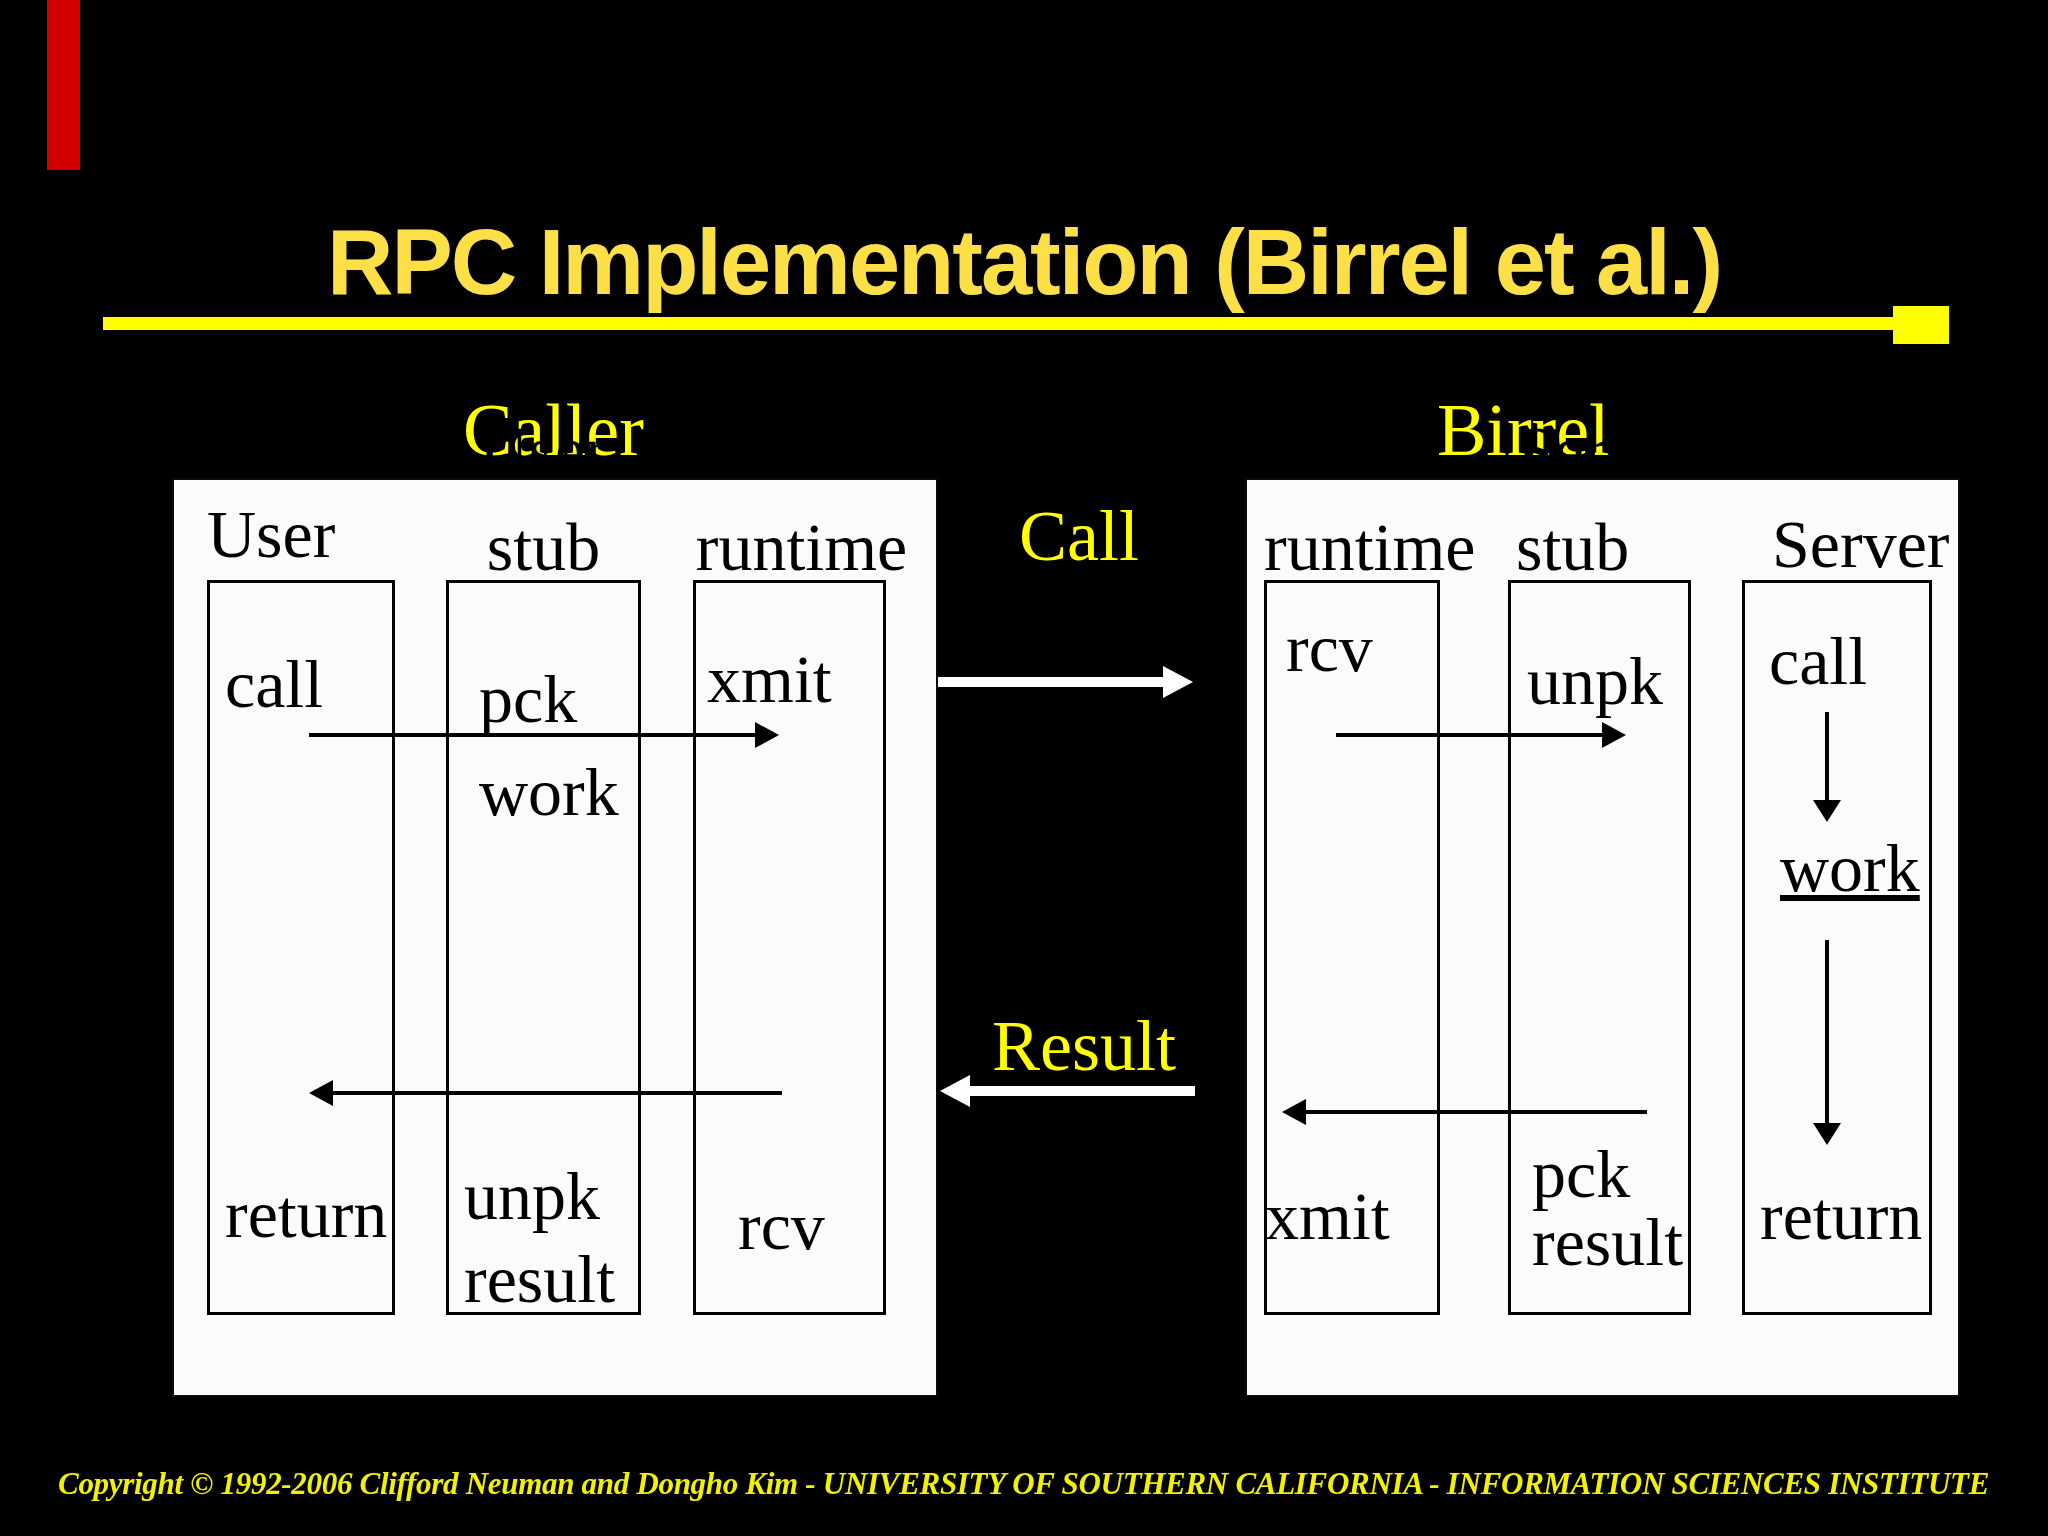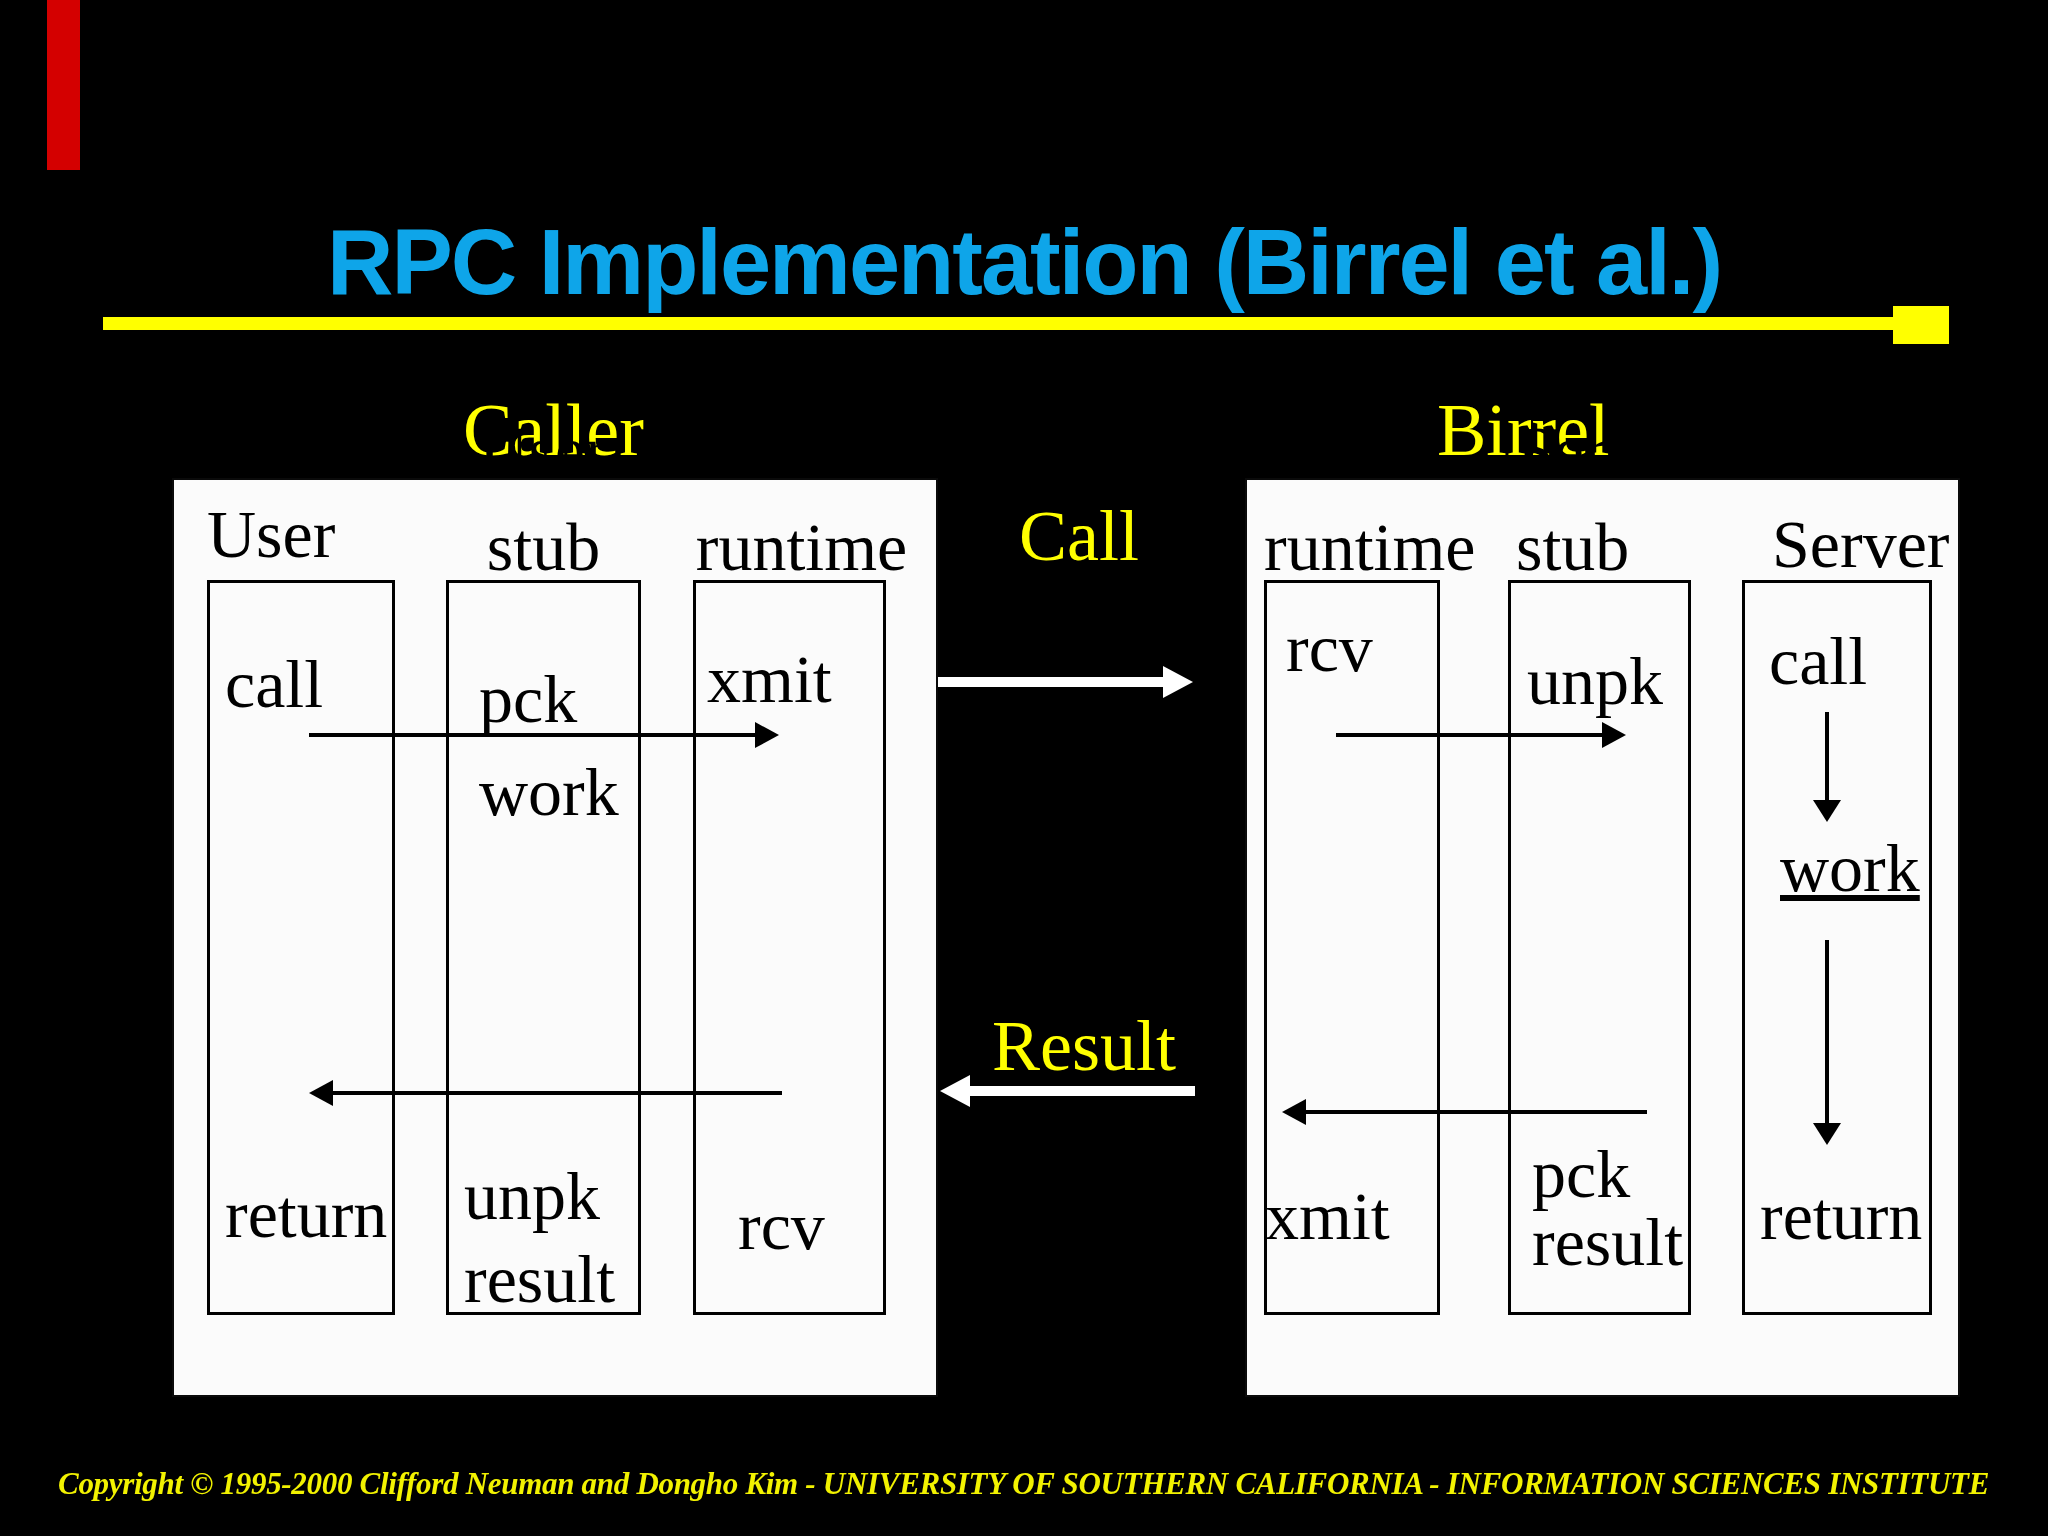--- a/index.html
+++ b/index.html
@@ -12,21 +12,21 @@
   }
   .abs{position:absolute;}
   
   #title{
     left:0;right:0;top:210px;
     text-align:center;
     font-family:"Liberation Sans", sans-serif;
     font-weight:bold;
     font-size:92px;
     letter-spacing:-2px;
-    color:#0ea5e9;
+    color:#fde047;
     white-space:nowrap;
   }
   #title-underline{left:103px;top:317px;width:1790px;height:13px;background:#FFFF00;}
   #title-underline-endcap{left:1893px;top:306px;width:56px;height:38px;background:#FFFF00;}
   #red-bar{left:47px;top:0;width:33px;height:170px;background:#D40000;}
   
   .side-label{font-size:74px;color:#FFFF00;white-space:nowrap;}
   
   .bigbox{background:#FBFBFB;border:2px solid #0a0a0a;box-sizing:border-box;}
   #caller-box{left:172px;top:478px;width:766px;height:919px;}
@@ -176,15 +176,15 @@
     <div class="dtext" style="left:285px;top:660px;">pck</div>
     <div class="dtext" style="left:285px;top:728px;">result</div>
     <div class="dtext" style="left:513px;top:702px;">return</div>
 
     <div class="barrow left" style="left:35px;top:619px;width:365px;">
       <div class="shaft"></div>
         <div class="head"></div>
     </div>
   </div>
 
-  <div class="abs" id="copyright">Copyright © 1995-2000  Clifford Neuman and Dongho Kim - UNIVERSITY OF SOUTHERN CALIFORNIA - INFORMATION SCIENCES INSTITUTE</div>
+  <div class="abs" id="copyright">Copyright © 1992-2006  Clifford Neuman and Dongho Kim - UNIVERSITY OF SOUTHERN CALIFORNIA - INFORMATION SCIENCES INSTITUTE</div>
 
 </div>
 
 </body></html>

